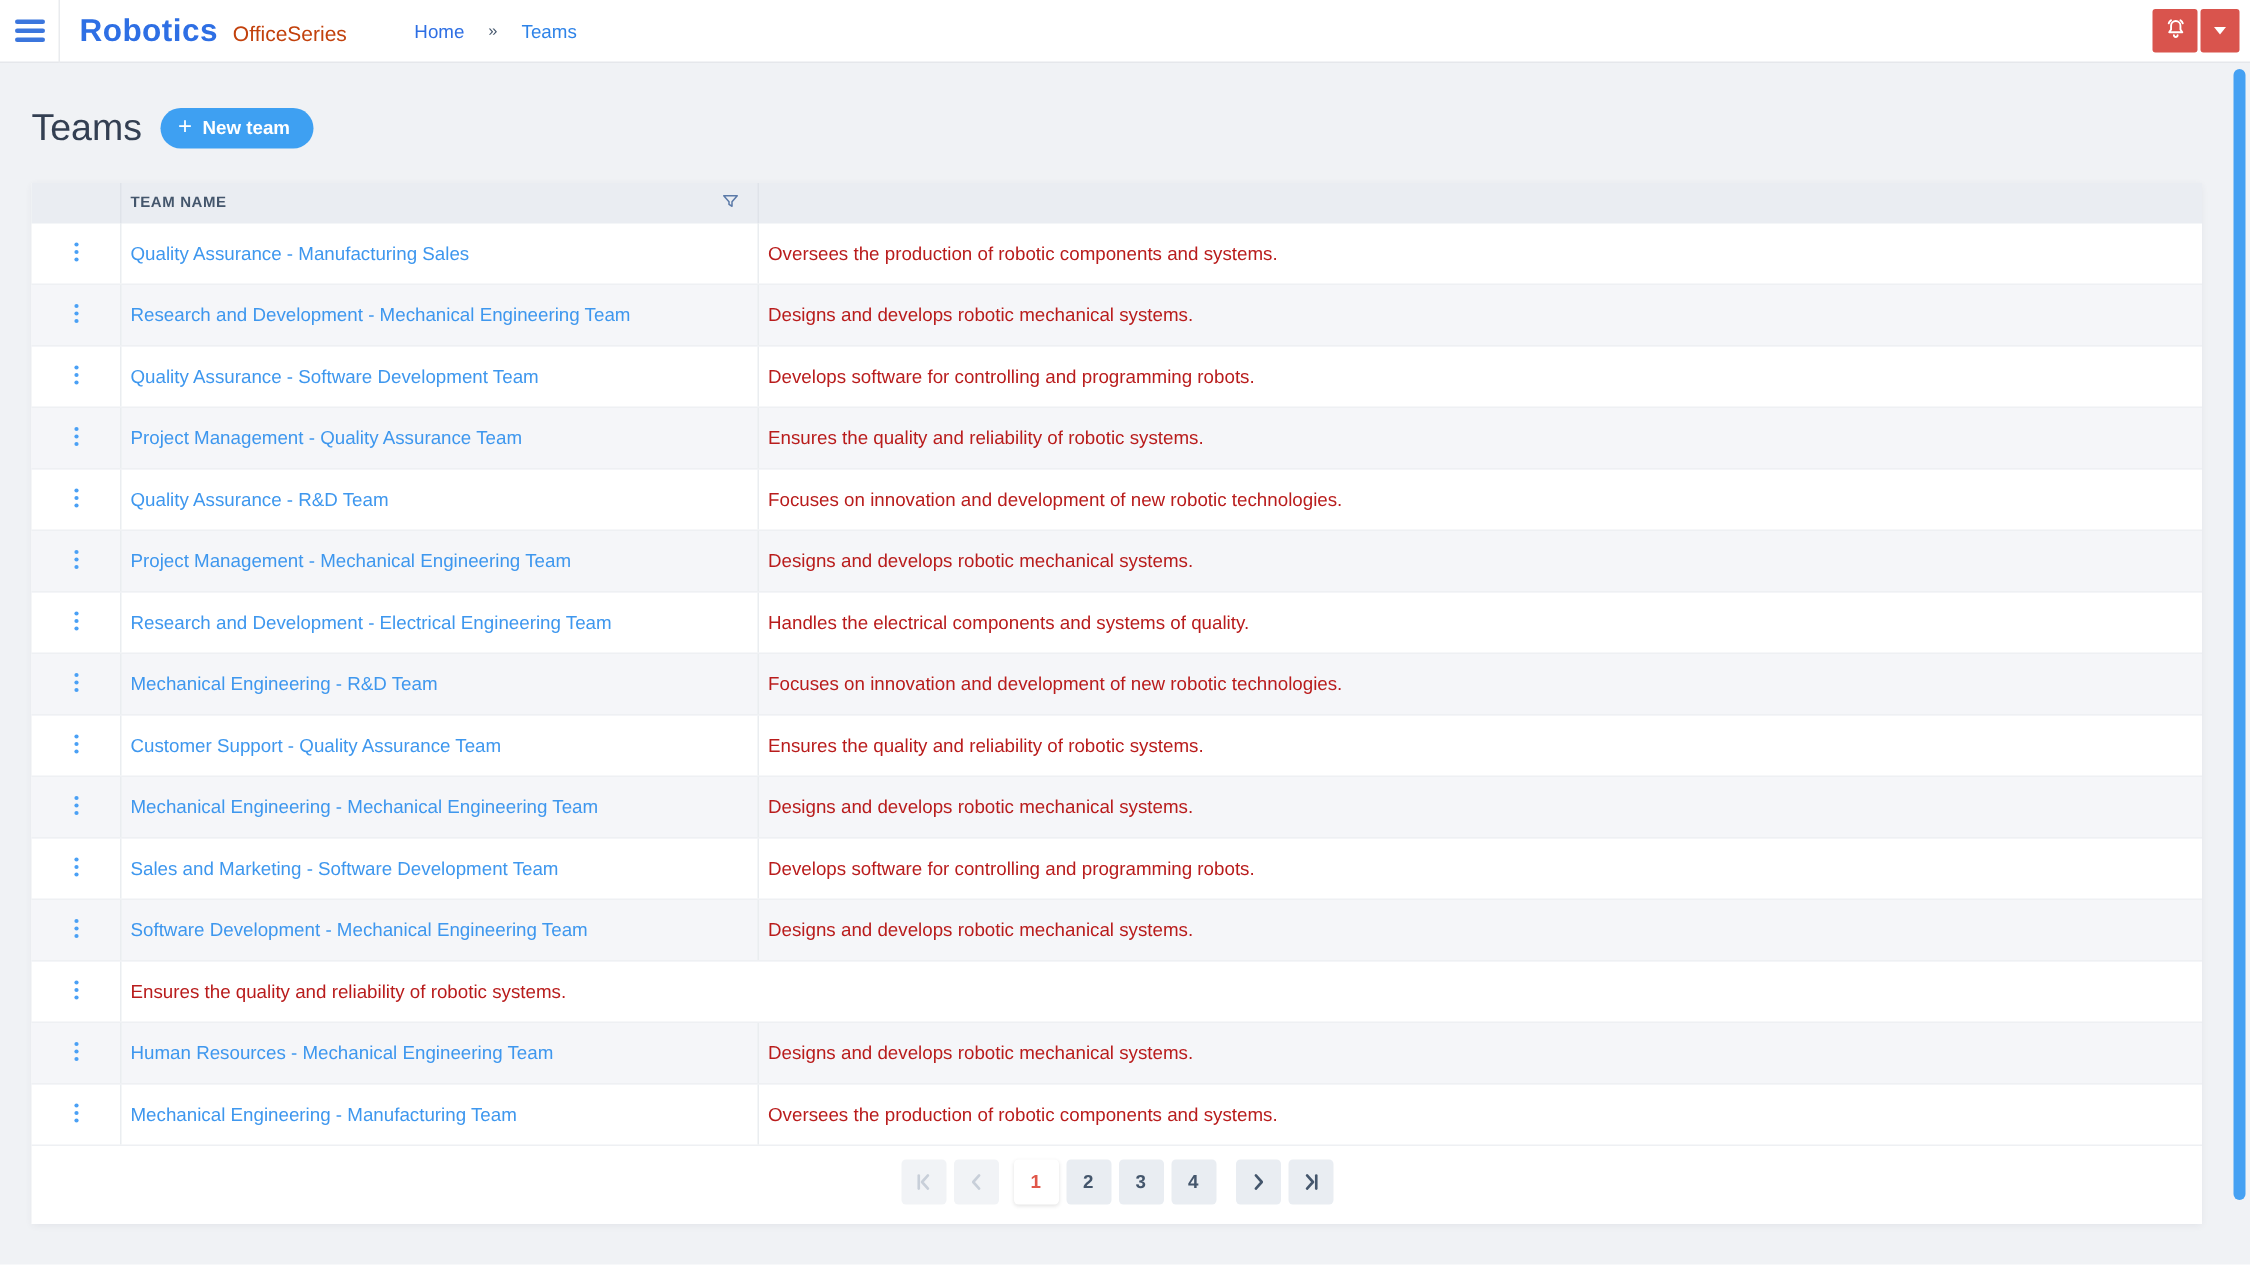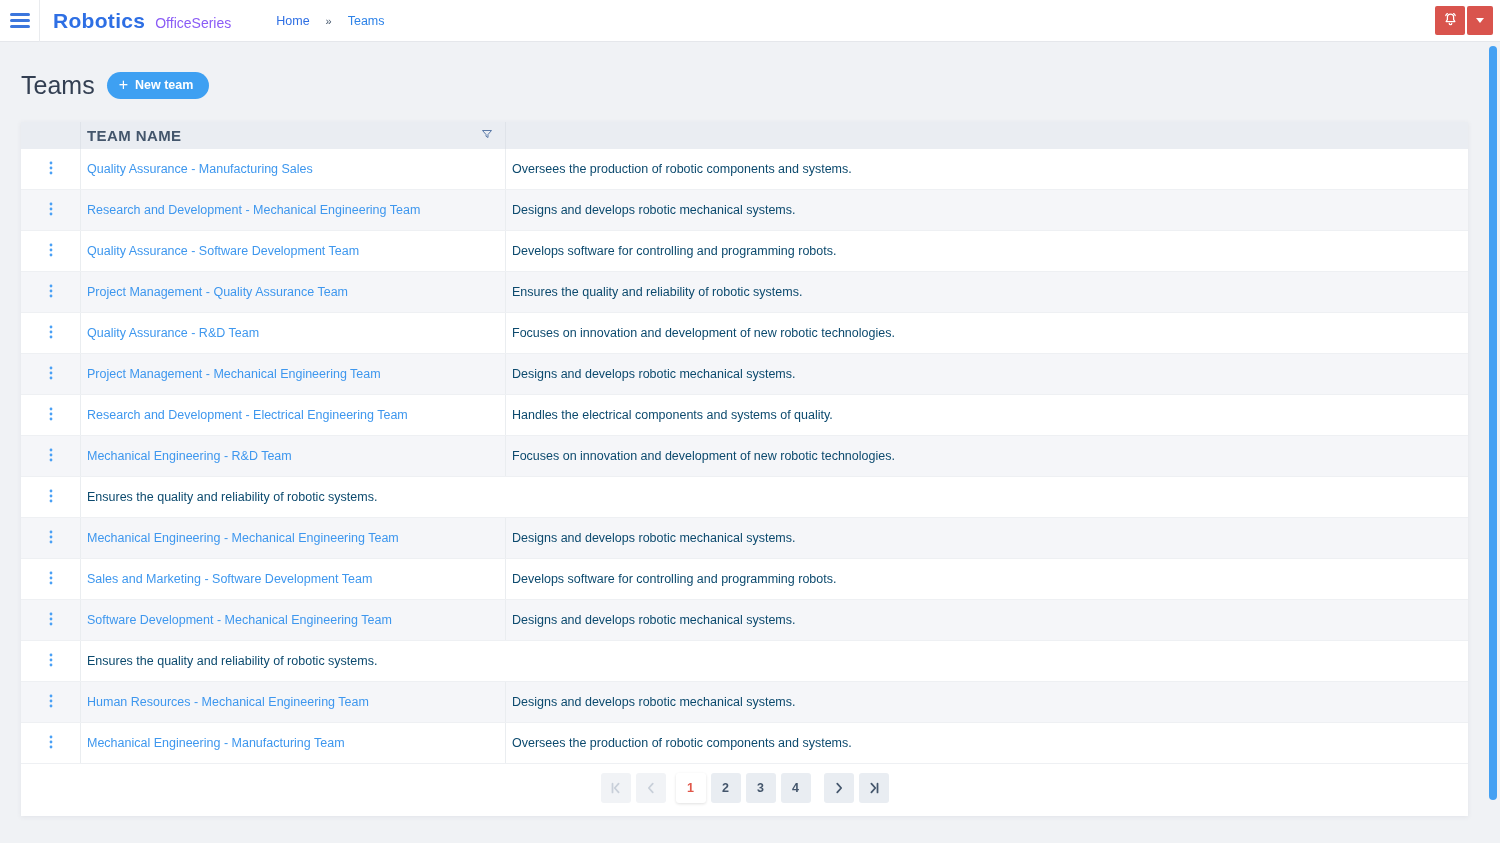--- a/index.html
+++ b/index.html
@@ -17,21 +17,21 @@
   }
   .menu-btn {
     width:39px; height:42px; display:flex; flex-direction:column;
     justify-content:center; align-items:center; gap:3px;
     background:none; border:none; cursor:pointer; padding:0;
   }
   .menu-btn span { display:block; width:20px; height:3px; background:#3b76dd; border-radius:2px; }
   .header-divider { width:1px; height:42px; background:#e9ebee; }
   .logo-wrap { margin-left:13px; display:flex; align-items:baseline; cursor:pointer; }
   .logo-title { font-size:21px; font-weight:bold; color:#2e6fe4; letter-spacing:0.3px; }
-  .logo-sub { font-size:14px; color:#8b5cf6; margin-left:10px; }
+  .logo-sub { font-size:14px; color:#c2410c; margin-left:10px; }
   .breadcrumb { margin-left:45px; display:flex; align-items:center; gap:16px; font-size:12.5px; }
   .crumb-link { color:#2e6fe4; text-decoration:none; cursor:pointer; }
   .crumb-sep { color:#44566c; font-size:11px; }
   .crumb-current { color:#2e83e8; }
   .header-actions { margin-left:auto; margin-right:7px; display:flex; gap:2px; }
   .hdr-btn {
     background:#d9544d; border:none; height:29px; border-radius:2px;
     display:flex; align-items:center; justify-content:center; cursor:pointer;
   }
   .bell-btn { width:30px; }
@@ -46,34 +46,34 @@
     margin-left:12px; height:27px; border:none; border-radius:14px;
     background:#3ea0f2; color:#ffffff; font-size:12.5px; font-weight:bold;
     display:flex; align-items:center; gap:7px; padding:0 16px 0 12px;
     cursor:pointer; font-family:inherit;
   }
   .plus-icon { font-size:16px; font-weight:400; line-height:1; }
 
   
   .card { width:1447px; background:#ffffff; box-shadow:0 1px 5px rgba(60,70,90,0.08); }
   .t-header { display:flex; height:27px; background:#eaedf2; align-items:stretch; }
-  .th { font-size:15px; font-weight:bold; color:#44566c; letter-spacing:0.4px; display:flex; align-items:center; }
+  .th { font-size:10px; font-weight:bold; color:#44566c; letter-spacing:0.4px; display:flex; align-items:center; }
   .th-actions { width:60px; border-right:1px solid #dfe3e9; }
   .th-name { width:425px; justify-content:space-between; padding:0 12px 0 6px; border-right:1px solid #dfe3e9; }
   .th-desc { flex:1; padding-left:7px; }
   .filter-btn { background:none; border:none; padding:0; cursor:pointer; display:flex; align-items:center; }
 
   .t-row { display:flex; height:41px; align-items:stretch; border-bottom:1px solid #eef0f3; }
   .t-row:nth-child(even) { background:#f5f6f9; }
   .td-actions { width:60px; display:flex; align-items:center; justify-content:center; border-right:1px solid #eaedf0; }
   .td-name { width:425px; display:flex; align-items:center; padding-left:6px; border-right:1px solid #eaedf0; }
   .td-desc { flex:1; display:flex; align-items:center; padding-left:6px; }
   .kebab-btn { background:none; border:none; padding:2px 6px; cursor:pointer; display:flex; align-items:center; }
   .team-link { color:#3e97ee; font-size:12.5px; text-decoration:none; cursor:pointer; }
-  .team-desc { color:#0c4a6e; font-size:12.5px; }
+  .team-desc { color:#b91c1c; font-size:12.5px; }
 
   
   .pagination { display:flex; justify-content:center; align-items:center; gap:5px; padding:9px 0 13px; }
   .pg-btn {
     min-width:30px; height:30px; border:none; border-radius:3px;
     background:#e9edf2; color:#44566c; font-size:12.5px; font-weight:bold;
     display:flex; align-items:center; justify-content:center; cursor:pointer; font-family:inherit;
   }
   .pg-btn svg { display:block; }
   .pg-disabled { background:#f1f3f6; }
@@ -309,20 +309,23 @@
       <button class="kebab-btn">
         <span>
           <svg width="4" height="14" viewBox="0 0 4 14" fill="#4aa0f5">
             <circle cx="2" cy="2" r="1.4"></circle>
                   <circle cx="2" cy="7" r="1.4"></circle>
                   <circle cx="2" cy="12" r="1.4"></circle>
           </svg>
         </span>
       </button>
     </div>
+    <div class="td-name">
+      <a class="team-link">Customer Support - Quality Assurance Team</a>
+    </div>
     <div class="td-desc">
       <span class="team-desc">Ensures the quality and reliability of robotic systems.</span>
     </div>
   </div>
 
   <div class="t-row">
     <div class="td-actions">
       <button class="kebab-btn">
         <span>
           <svg width="4" height="14" viewBox="0 0 4 14" fill="#4aa0f5">

